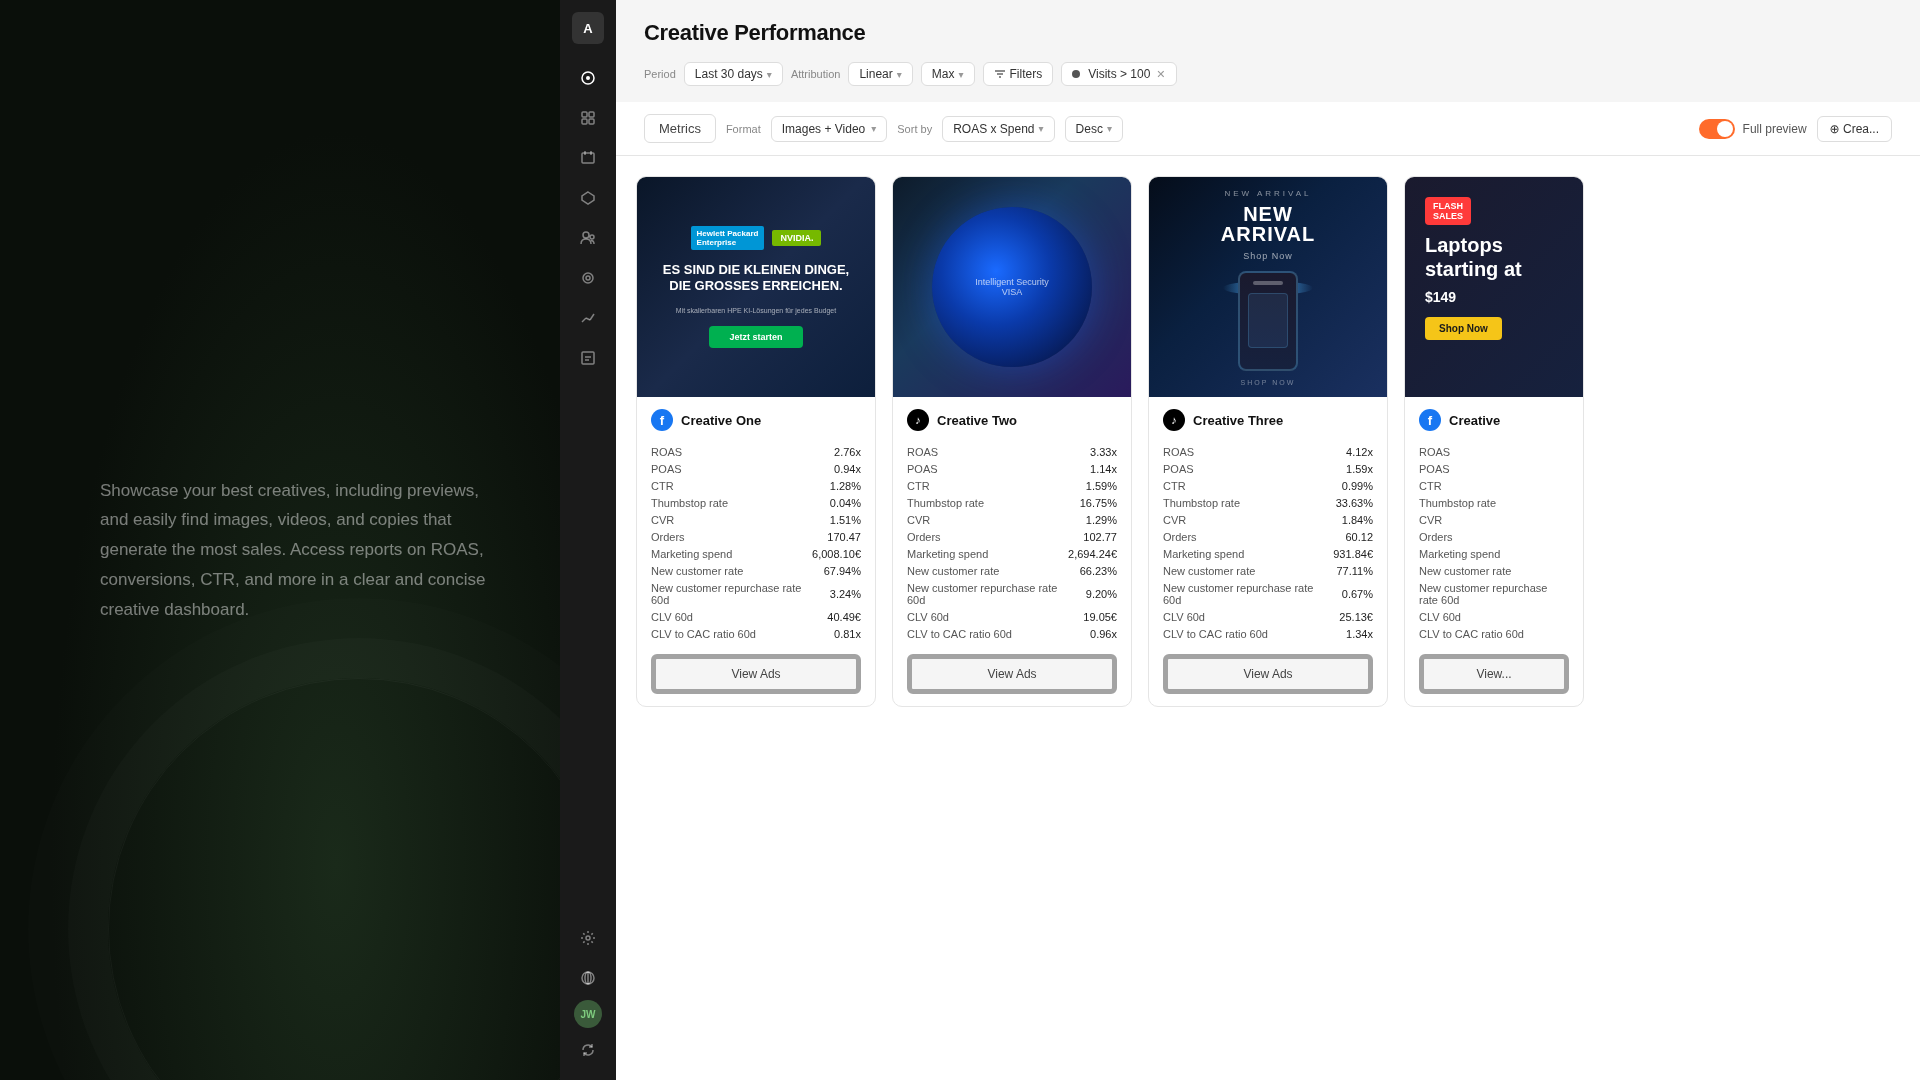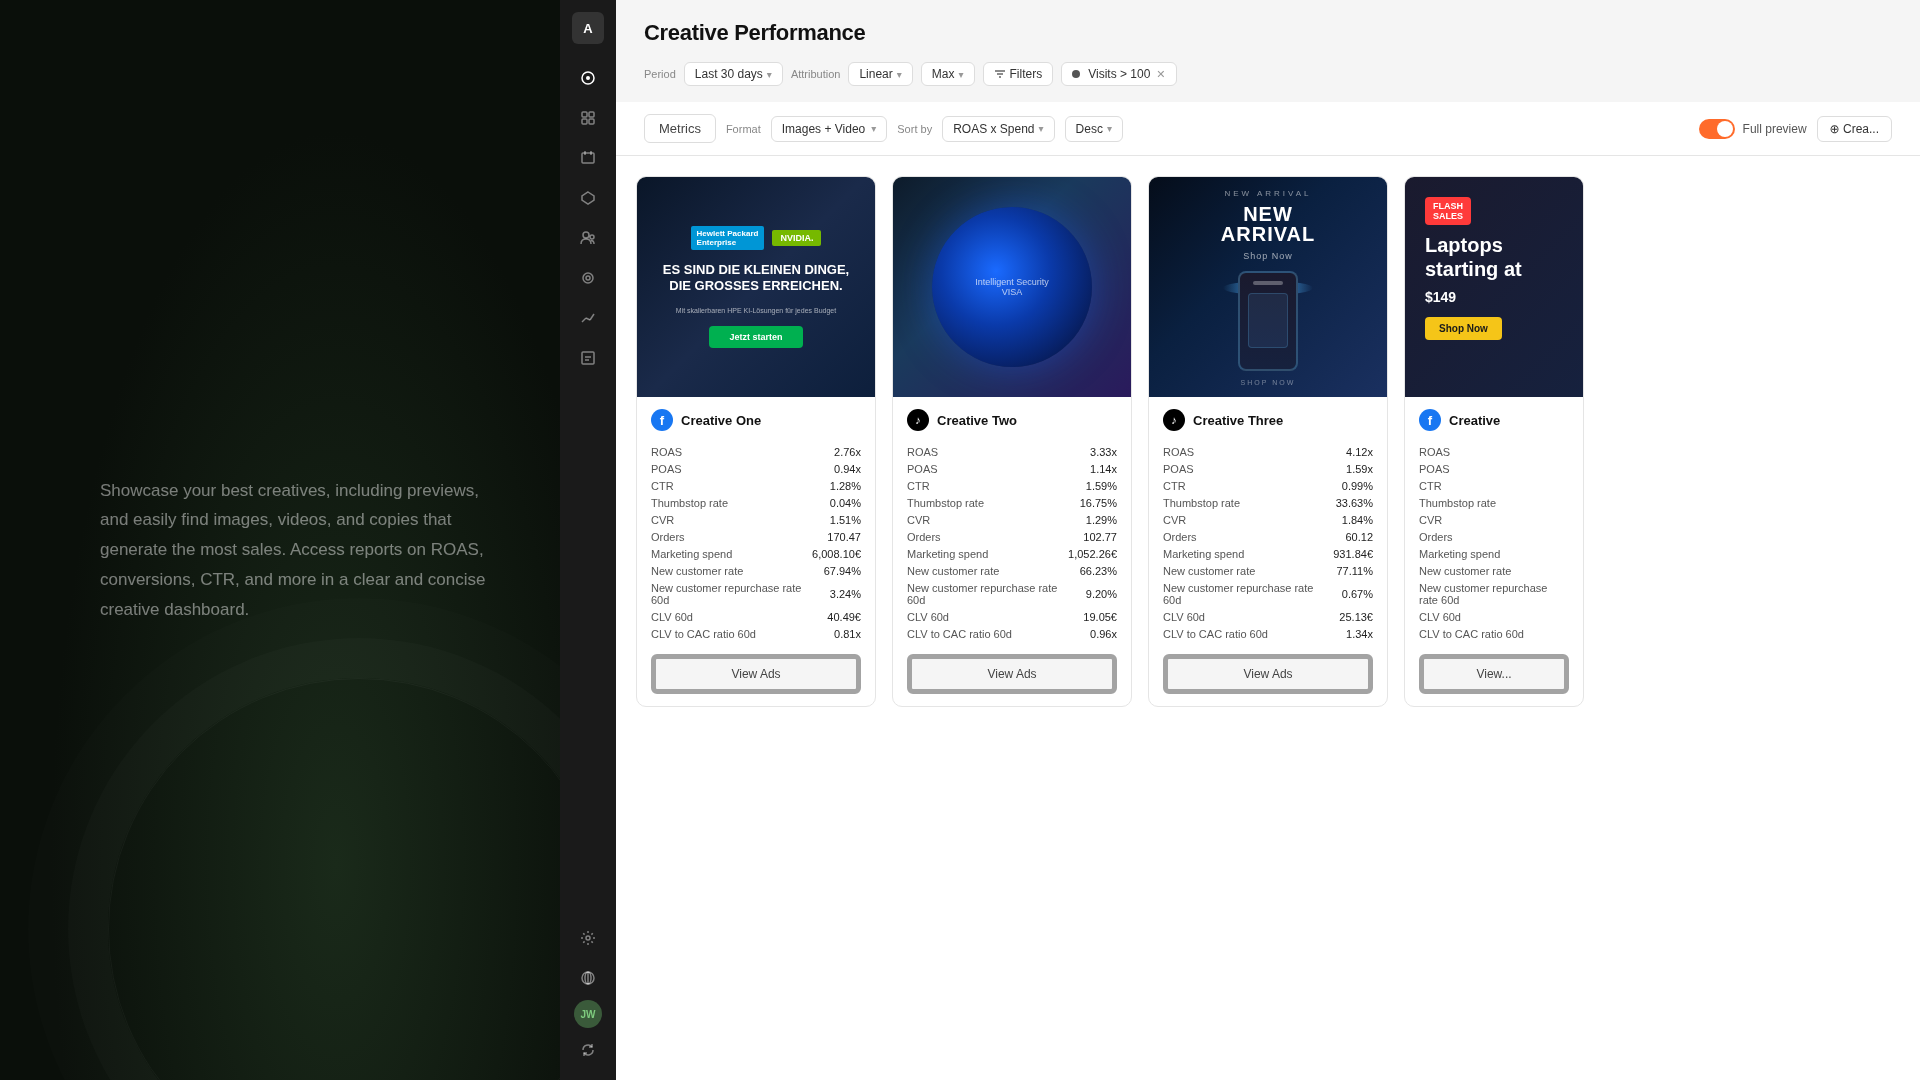--- a/index.html
+++ b/index.html
@@ -847,21 +847,21 @@
               <tr>
                     <td>CVR</td>
                     <td>1.29%</td>
                   </tr>
               <tr>
                     <td>Orders</td>
                     <td>102.77</td>
                   </tr>
               <tr>
                     <td>Marketing spend</td>
-                    <td>1,052.26€</td>
+                    <td>2,694.24€</td>
                   </tr>
               <tr>
                     <td>New customer rate</td>
                     <td>66.23%</td>
                   </tr>
               <tr>
                     <td>New customer repurchase rate 60d</td>
                     <td>9.20%</td>
                   </tr>
               <tr>

